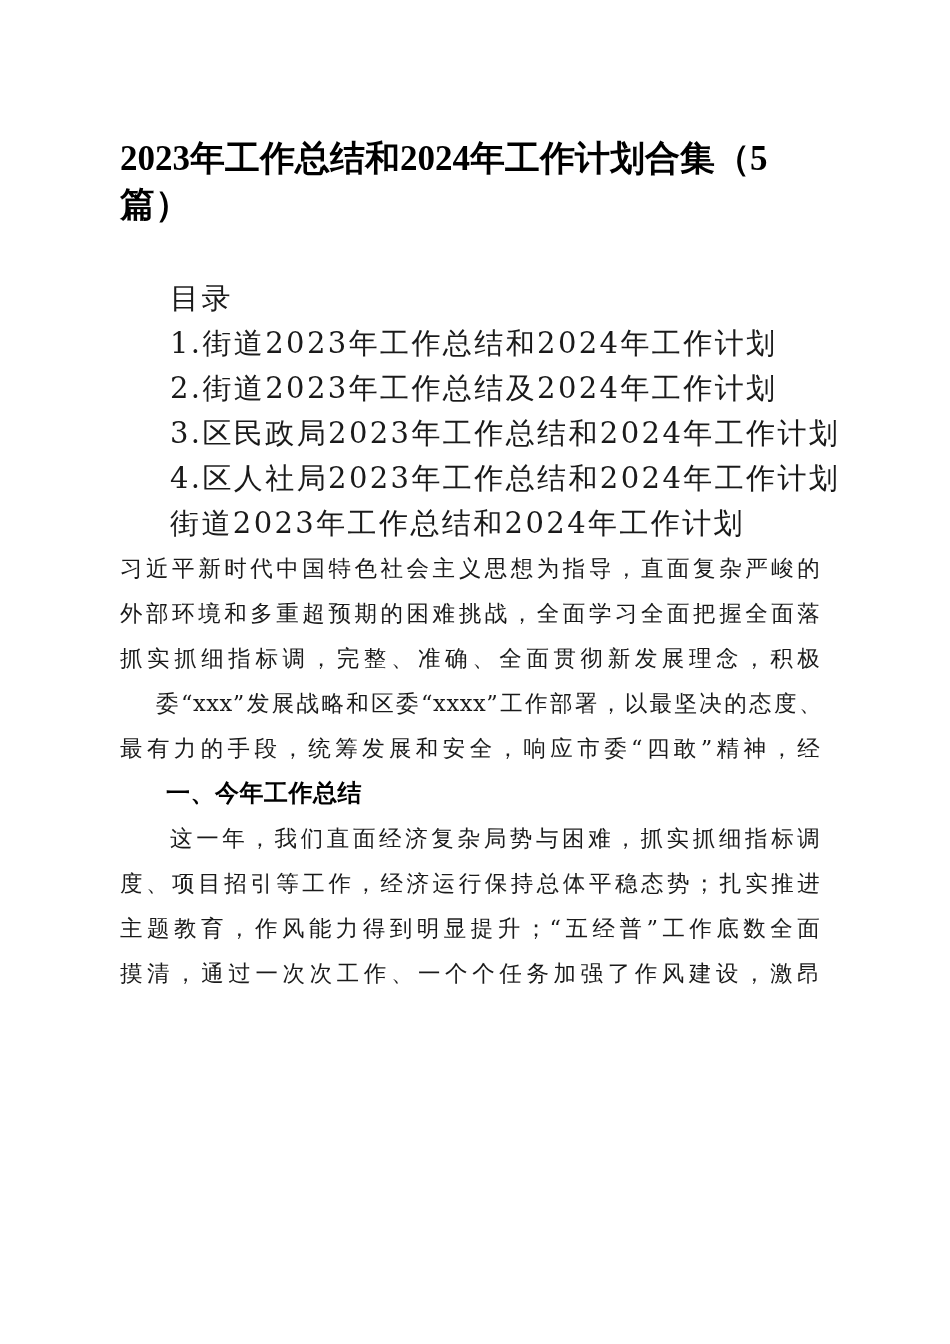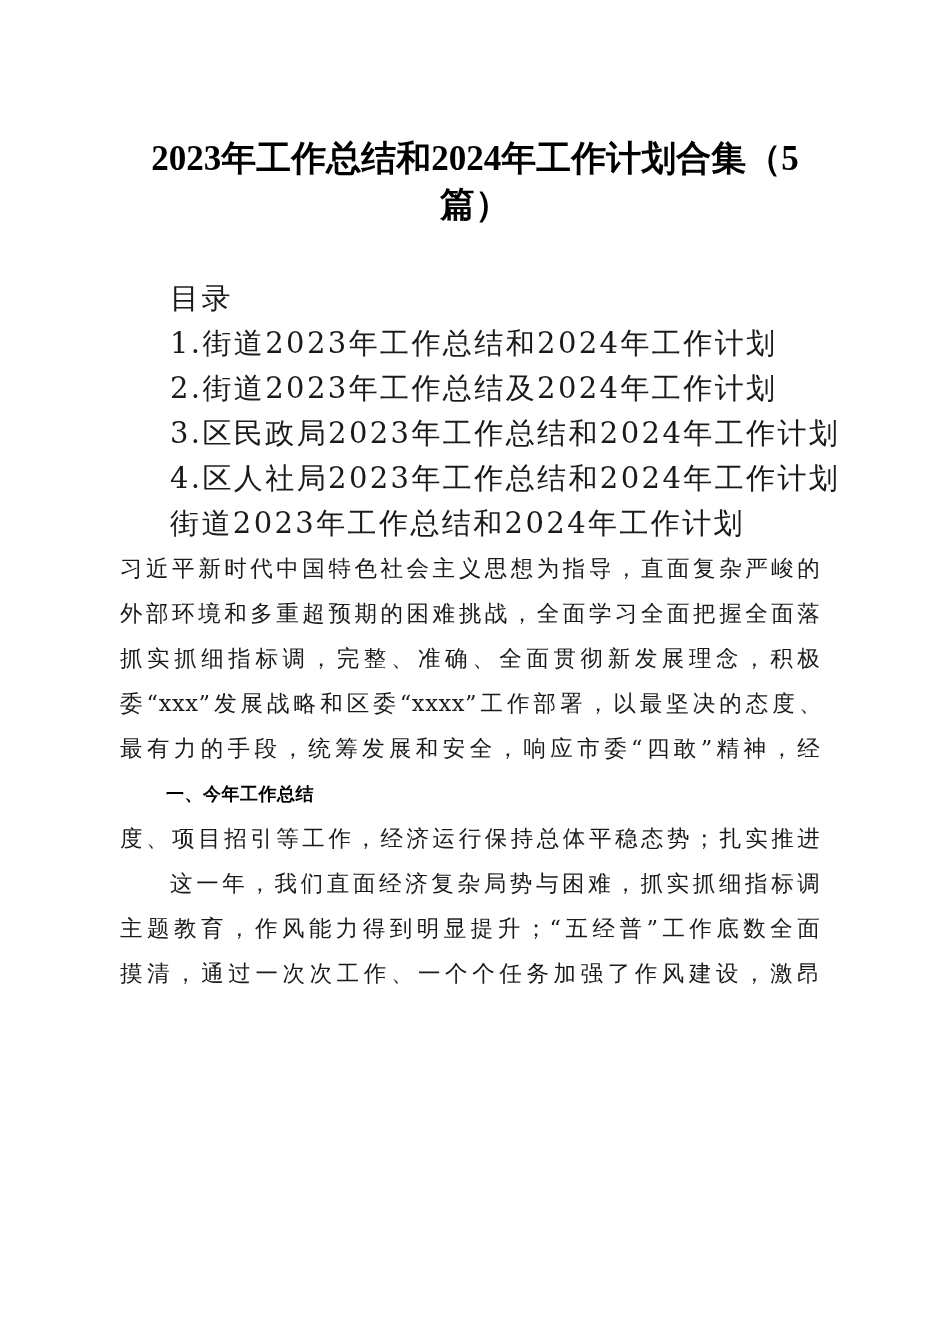--- a/index.html
+++ b/index.html
@@ -21,21 +21,20 @@
       top: 0;
       width: 950px;
       height: 1344px;
       background: #ffffff;
     }
     .title {
       position: absolute;
       left: 120px;
       top: 136px;
       width: 710px;
-      text-align: center;
       font-family: "Liberation Serif", "DejaVu Serif", serif;
       font-weight: bold;
       font-size: 35px;
       line-height: 46px;
       letter-spacing: 0px;
       color: #000000;
     }
     .body {
       position: absolute;
       left: 120px;
@@ -70,21 +69,21 @@
     }
     .para .pline.last {
       text-align-last: left;
     }
     .para .pline.first {
       padding-left: 50px;
     }
     .heading {
       font-family: "DejaVu Sans", "Liberation Sans", sans-serif;
       font-weight: bold;
-      font-size: 18px;
+      font-size: 24px;
       line-height: 45px;
       height: 45px;
       padding-left: 46px;
       color: #000000;
       letter-spacing: 0.5px;
     }
   </style>
 </head>
 <body>
 
@@ -105,27 +104,27 @@
       <div class="line indent">3.区民政局2023年工作总结和2024年工作计划</div>
       <div class="line indent">4.区人社局2023年工作总结和2024年工作计划</div>
     </div>
 
     <div class="line indent">街道2023年工作总结和2024年工作计划</div>
 
     <div class="para">
       <span class="pline">习近平新时代中国特色社会主义思想为指导，直面复杂严峻的</span>
       <span class="pline">外部环境和多重超预期的困难挑战，全面学习全面把握全面落</span>
       <span class="pline">抓实抓细指标调，完整、准确、全面贯彻新发展理念，积极</span>
-      <span class="pline" style="letter-spacing:0.6px;">委“xxx”发展战略和区委“xxxx”工作部署，以最坚决的态度、</span>
+      <span class="pline" style="letter-spacing:0.6px;margin-left:36px;">委“xxx”发展战略和区委“xxxx”工作部署，以最坚决的态度、</span>
       <span class="pline">最有力的手段，统筹发展和安全，响应市委“四敢”精神，经</span>
     </div>
 
     <div class="heading">一、今年工作总结</div>
 
     <div class="para">
+      <span class="pline first">这一年，我们直面经济复杂局势与困难，抓实抓细指标调</span>
       <span class="pline">度、项目招引等工作，经济运行保持总体平稳态势；扎实推进</span>
-      <span class="pline first">这一年，我们直面经济复杂局势与困难，抓实抓细指标调</span>
       <span class="pline">主题教育，作风能力得到明显提升；“五经普”工作底数全面</span>
       <span class="pline">摸清，通过一次次工作、一个个任务加强了作风建设，激昂</span>
     </div>
 
   </div>
 </div>
 
 </body></html>

